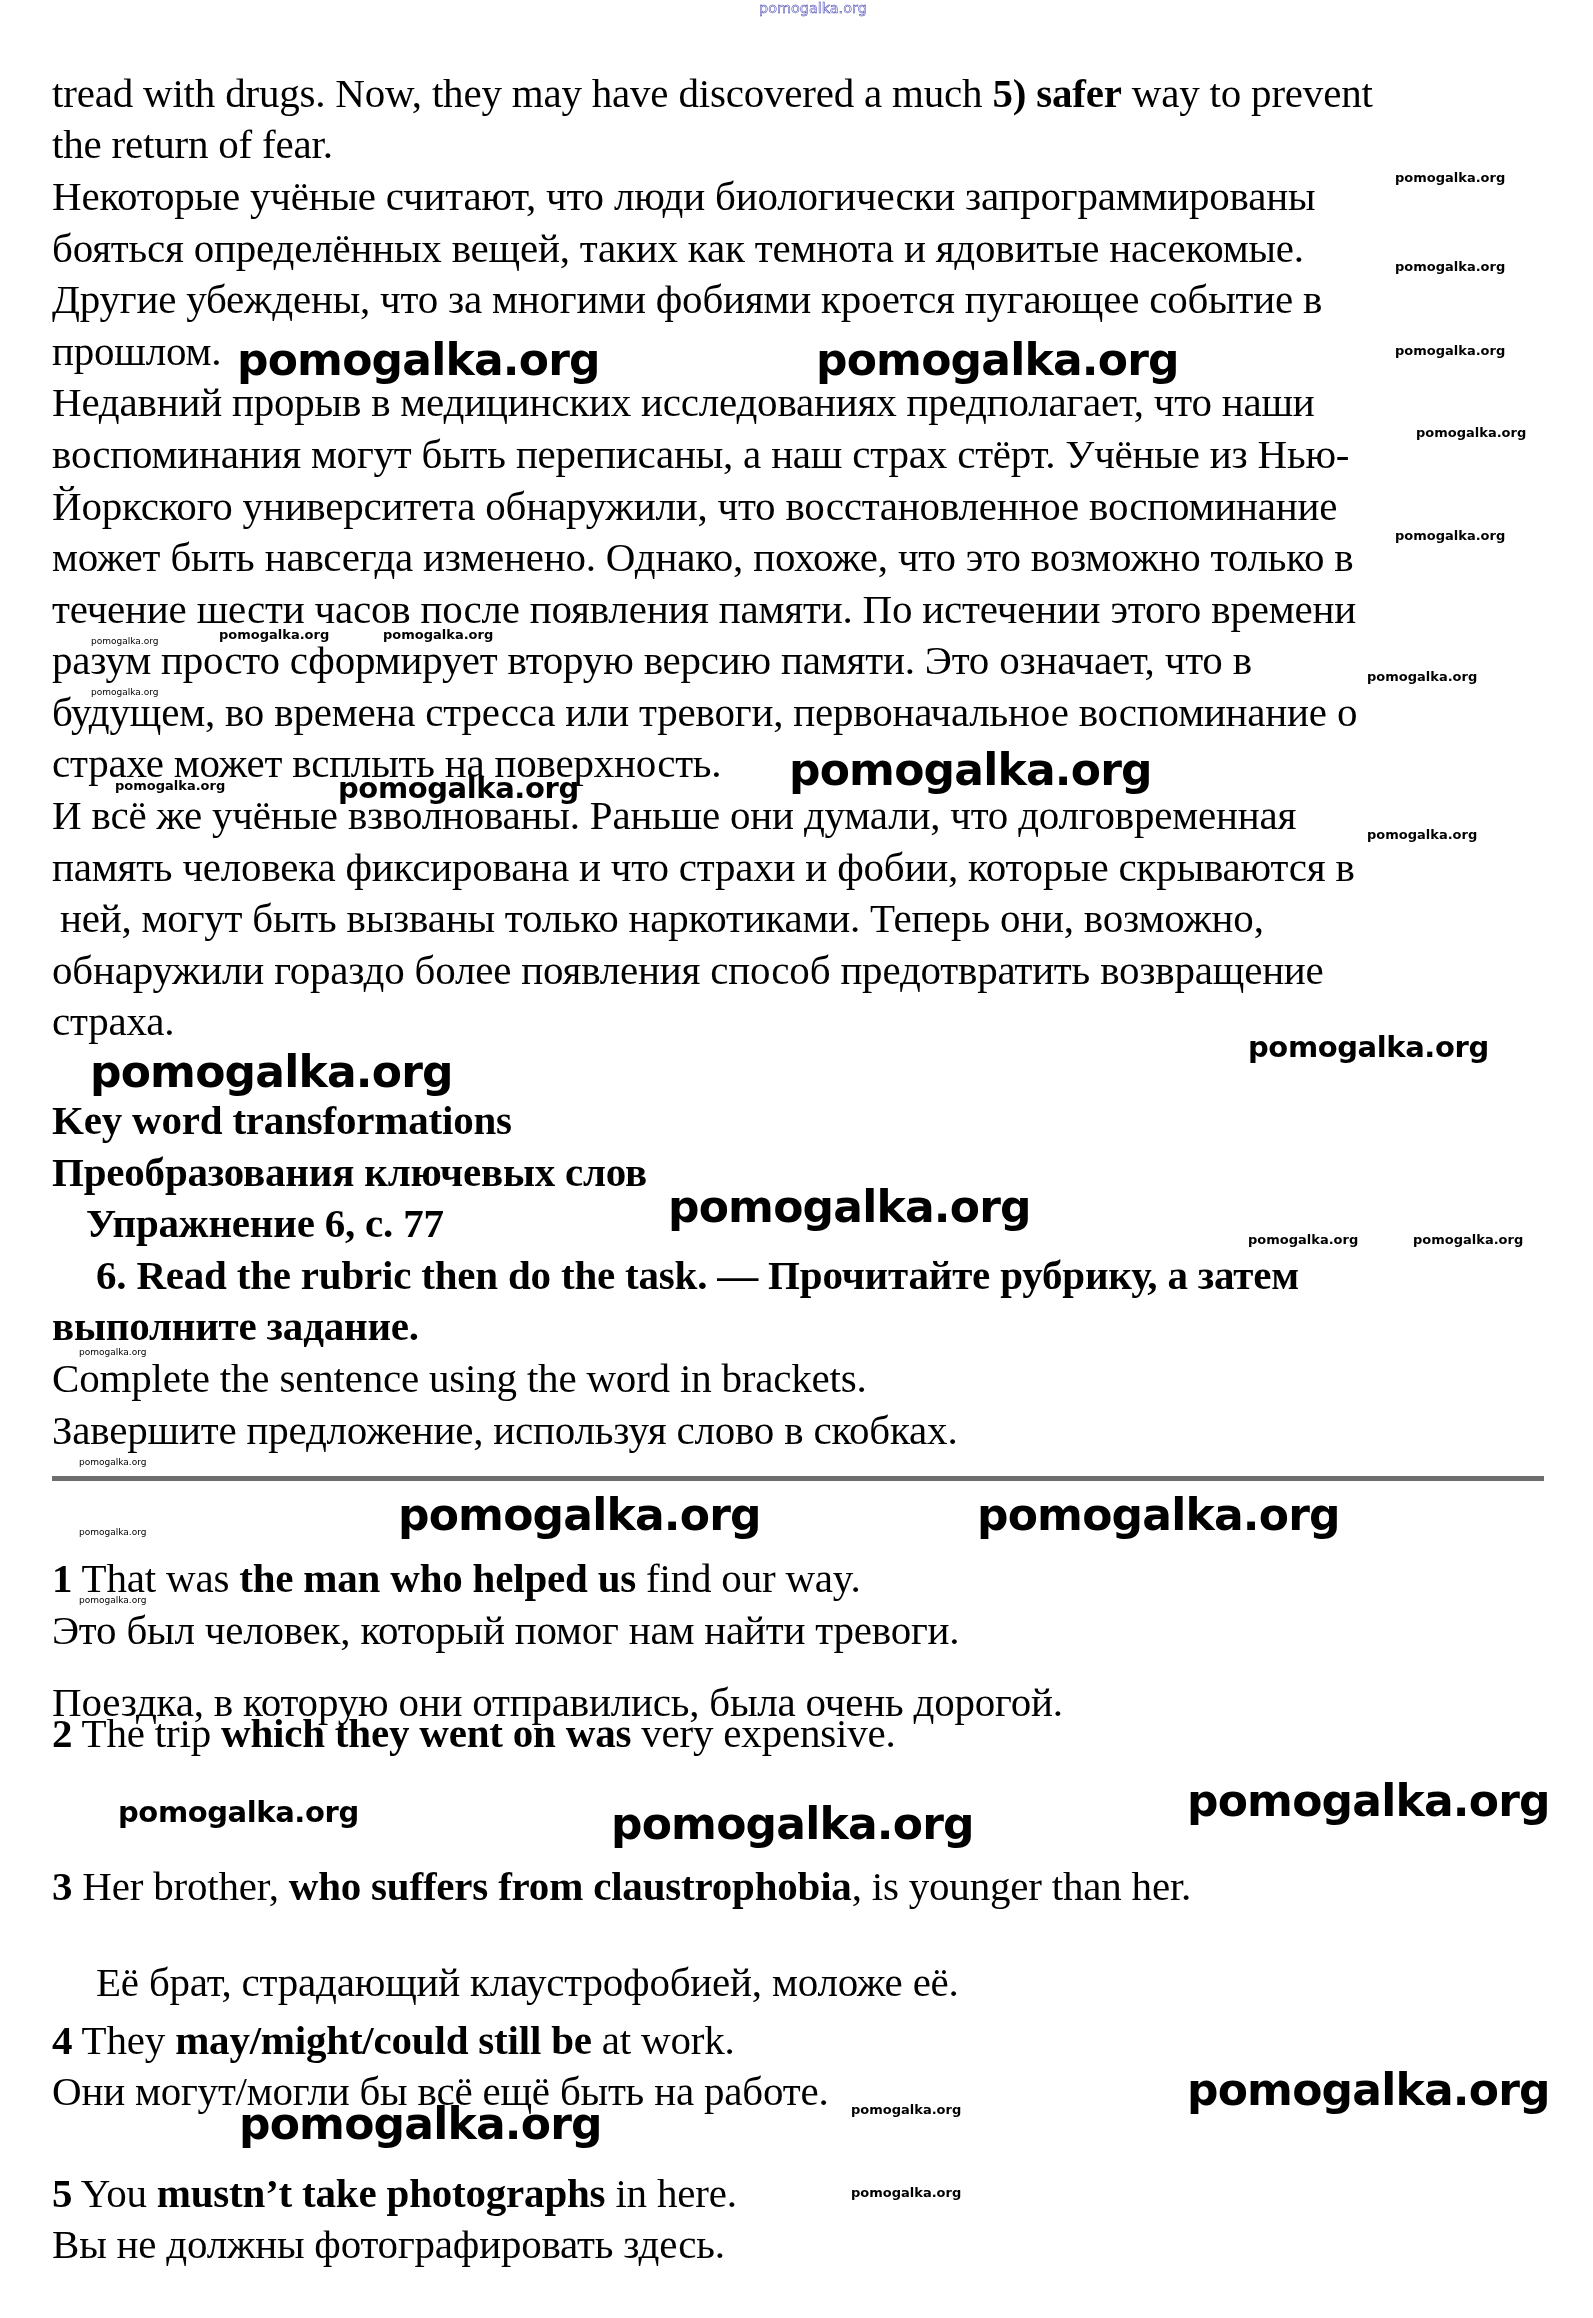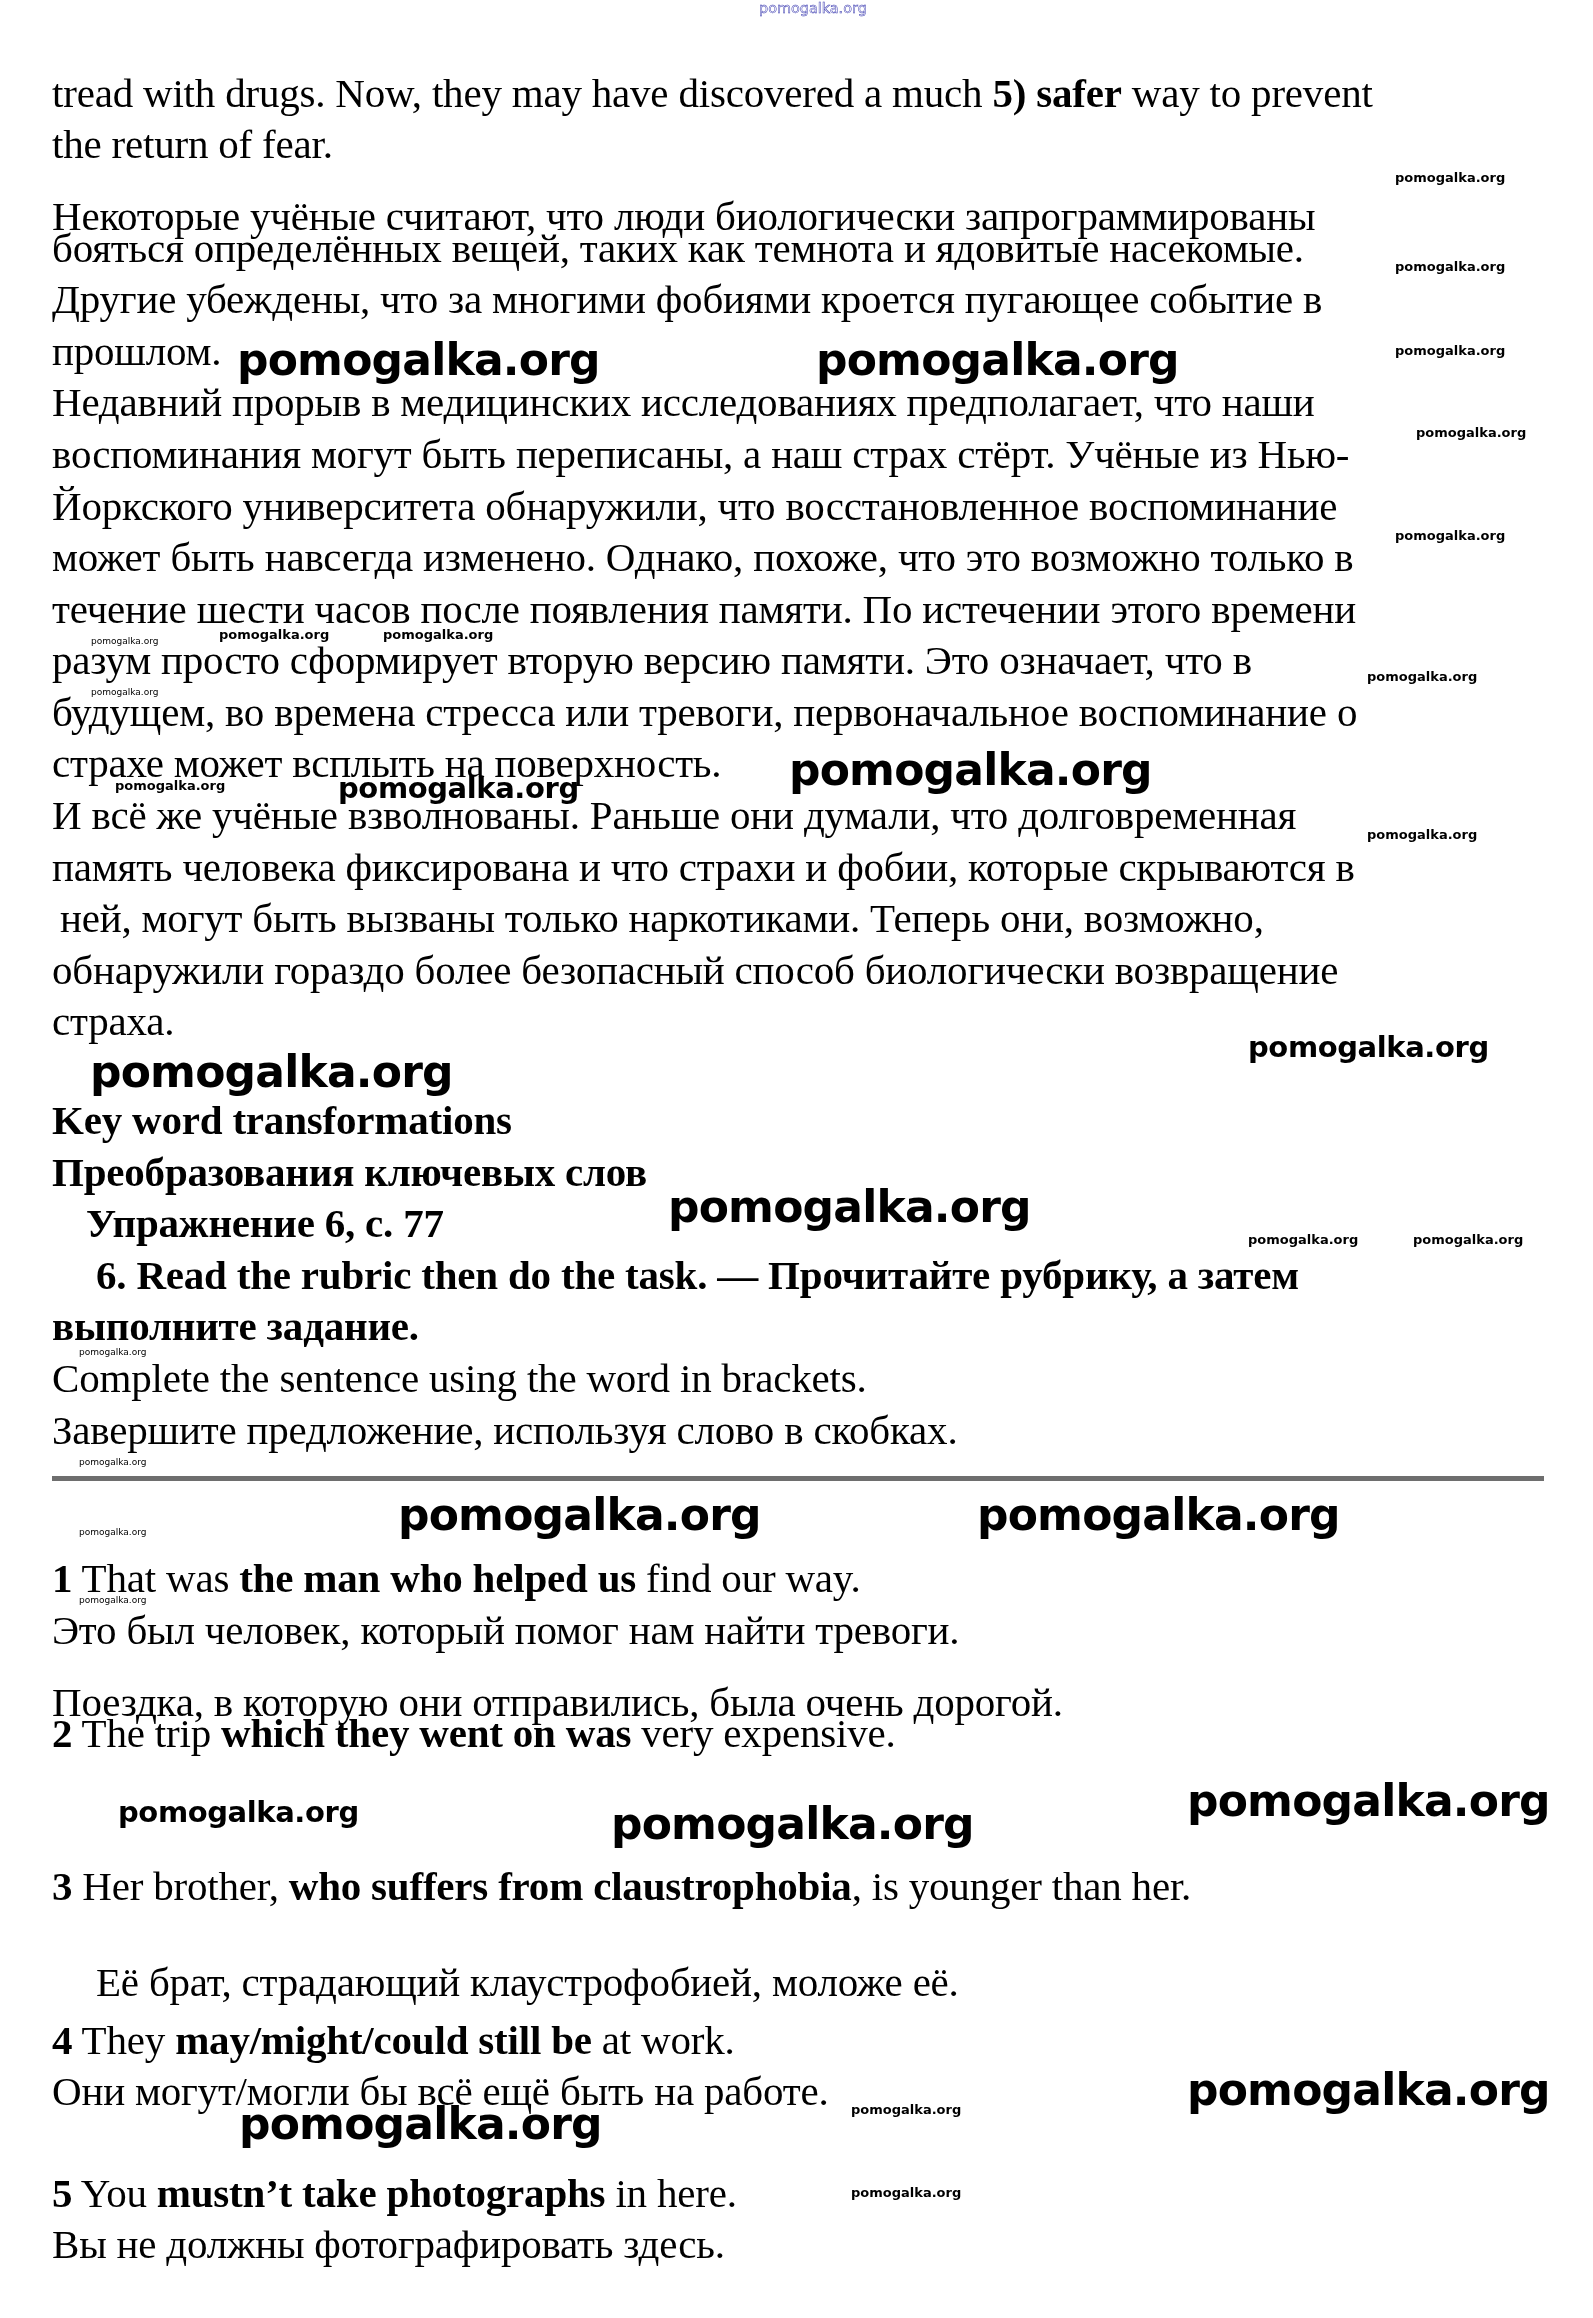--- a/index.html
+++ b/index.html
@@ -18,36 +18,36 @@
 </head>
 <body>
 
 <div class="wm wm-top" style="left:759px; top:0px;">pomogalka.org</div>
 
 <div class="ln" style="top:67px;">
   <span>tread with drugs. Now, they may have discovered a much </span><span class="b">5) safer</span><span> way to prevent</span>
 </div>
 <div class="ln" style="top:118px;">the return of fear.</div>
 
-<div class="ln" style="top:170px;margin-top:20px;">Некоторые учёные считают, что люди биологически запрограммированы</div>
+<div class="ln" style="top:170px;">Некоторые учёные считают, что люди биологически запрограммированы</div>
 <div class="ln" style="top:222px;">бояться определённых вещей, таких как темнота и ядовитые насекомые.</div>
 <div class="ln" style="top:273px;">Другие убеждены, что за многими фобиями кроется пугающее событие в</div>
 <div class="ln" style="top:325px;">прошлом.</div>
 <div class="ln" style="top:376px;">Недавний прорыв в медицинских исследованиях предполагает, что наши</div>
 <div class="ln" style="top:428px;">воспоминания могут быть переписаны, а наш страх стёрт. Учёные из Нью-</div>
 <div class="ln" style="top:480px;">Йоркского университета обнаружили, что восстановленное воспоминание</div>
 <div class="ln" style="top:531px;">может быть навсегда изменено. Однако, похоже, что это возможно только в</div>
 <div class="ln" style="top:583px;">течение шести часов после появления памяти. По истечении этого времени</div>
 <div class="ln" style="top:634px;">разум просто сформирует вторую версию памяти. Это означает, что в</div>
 <div class="ln" style="top:686px;">будущем, во времена стресса или тревоги, первоначальное воспоминание о</div>
 <div class="ln" style="top:737px;">страхе может всплыть на поверхность.</div>
 <div class="ln" style="top:789px;">И всё же учёные взволнованы. Раньше они думали, что долговременная</div>
 <div class="ln" style="top:841px;">память человека фиксирована и что страхи и фобии, которые скрываются в</div>
 <div class="ln" style="top:892px;margin-left:8px;">ней, могут быть вызваны только наркотиками. Теперь они, возможно,</div>
-<div class="ln" style="top:944px;">обнаружили гораздо более безопасный способ биологически возвращение</div>
+<div class="ln" style="top:944px;">обнаружили гораздо более появления способ предотвратить возвращение</div>
 <div class="ln" style="top:995px;">страха.</div>
 
 <div class="ln b" style="top:1094px;">Key word transformations</div>
 <div class="ln b" style="top:1146px;">Преобразования ключевых слов</div>
 <div class="ln b" style="top:1197px;margin-left:34px;">Упражнение 6, с. 77</div>
 <div class="ln b" style="top:1249px;margin-left:44px;">6. Read the rubric then do the task. — Прочитайте рубрику, а затем</div>
 <div class="ln b" style="top:1300px;">выполните задание.</div>
 <div class="ln" style="top:1352px;">Complete the sentence using the word in brackets.</div>
 <div class="ln" style="top:1404px;">Завершите предложение, используя слово в скобках.</div>
 

